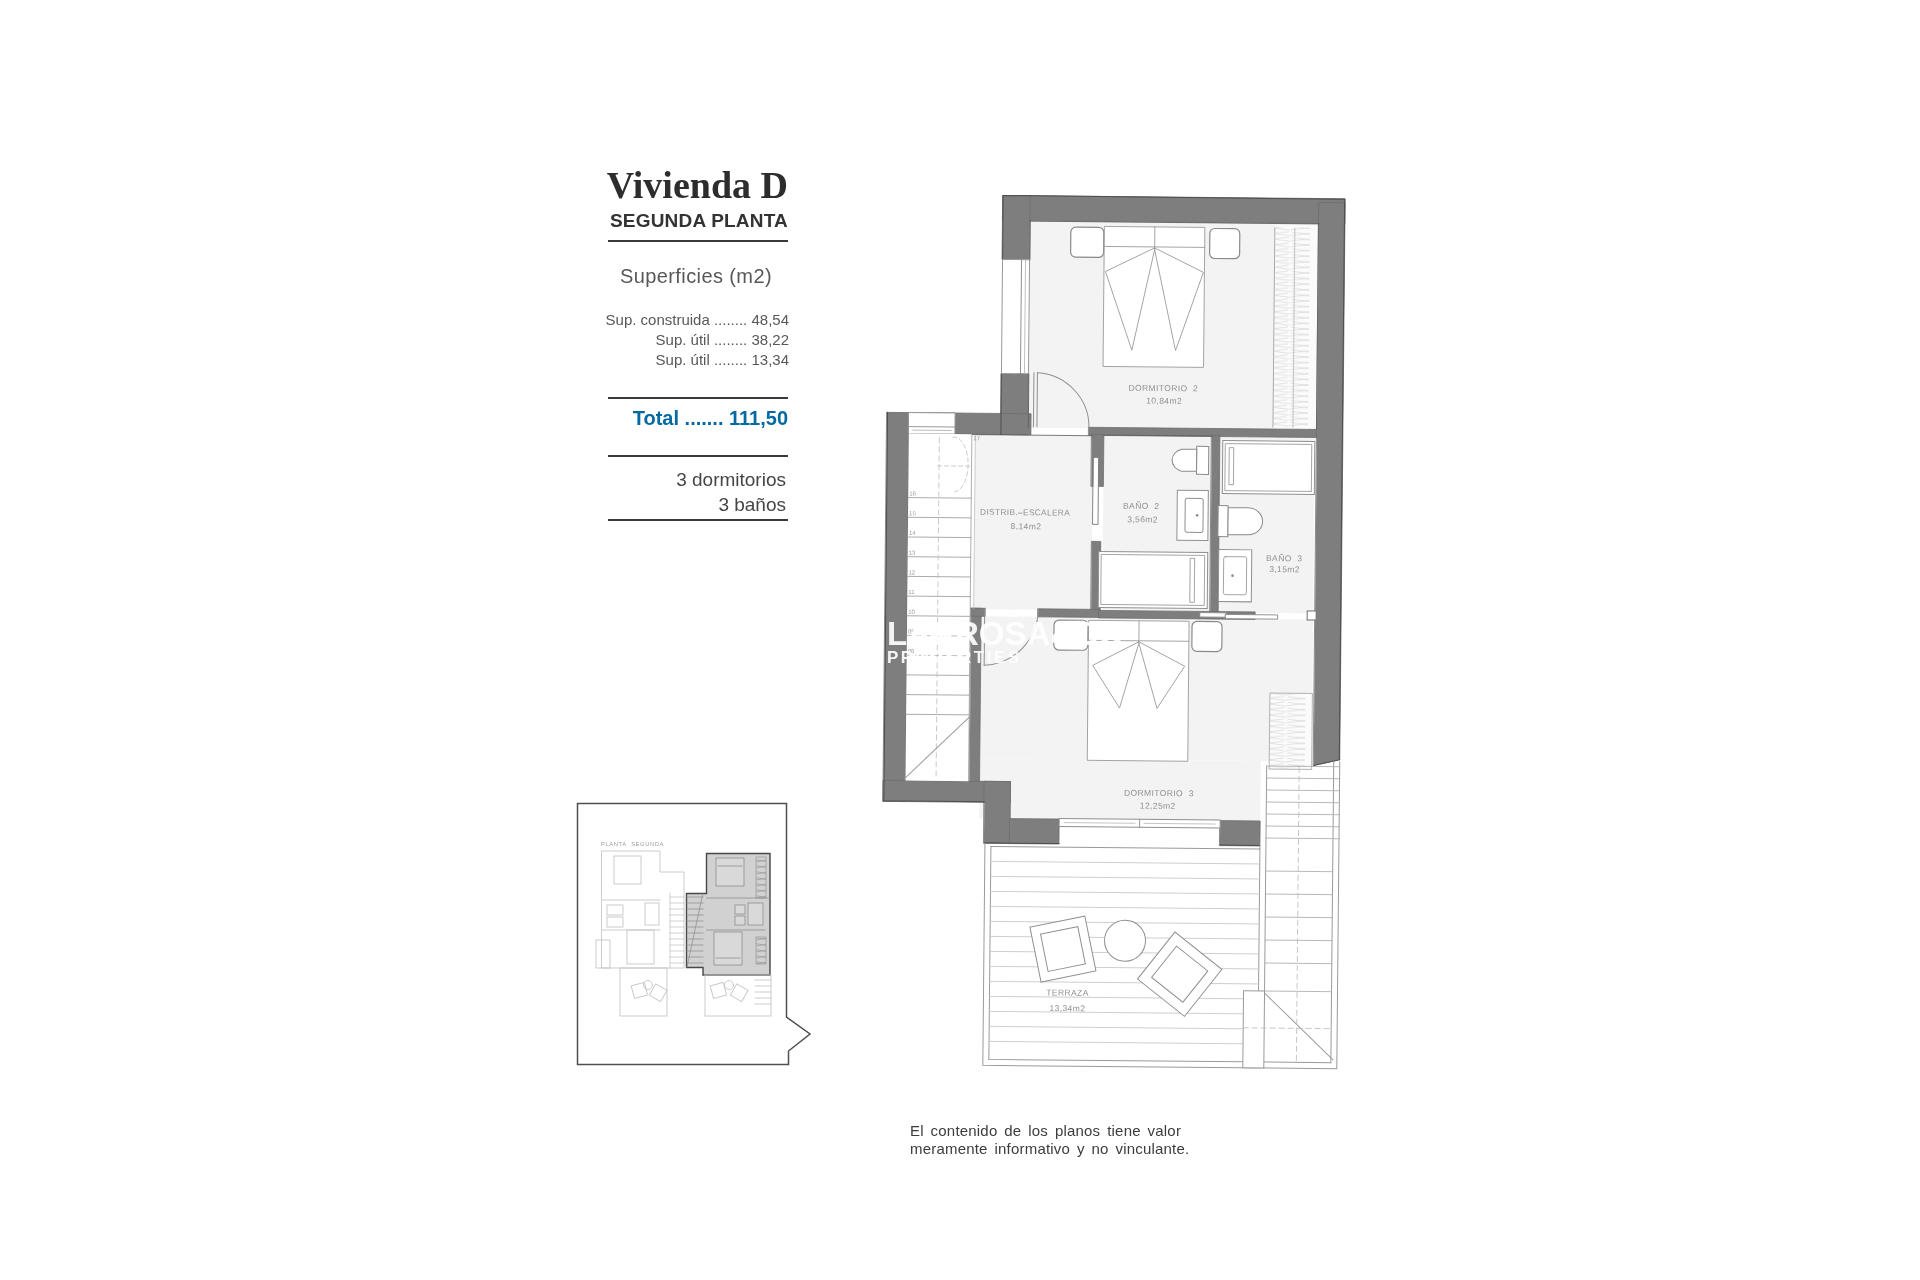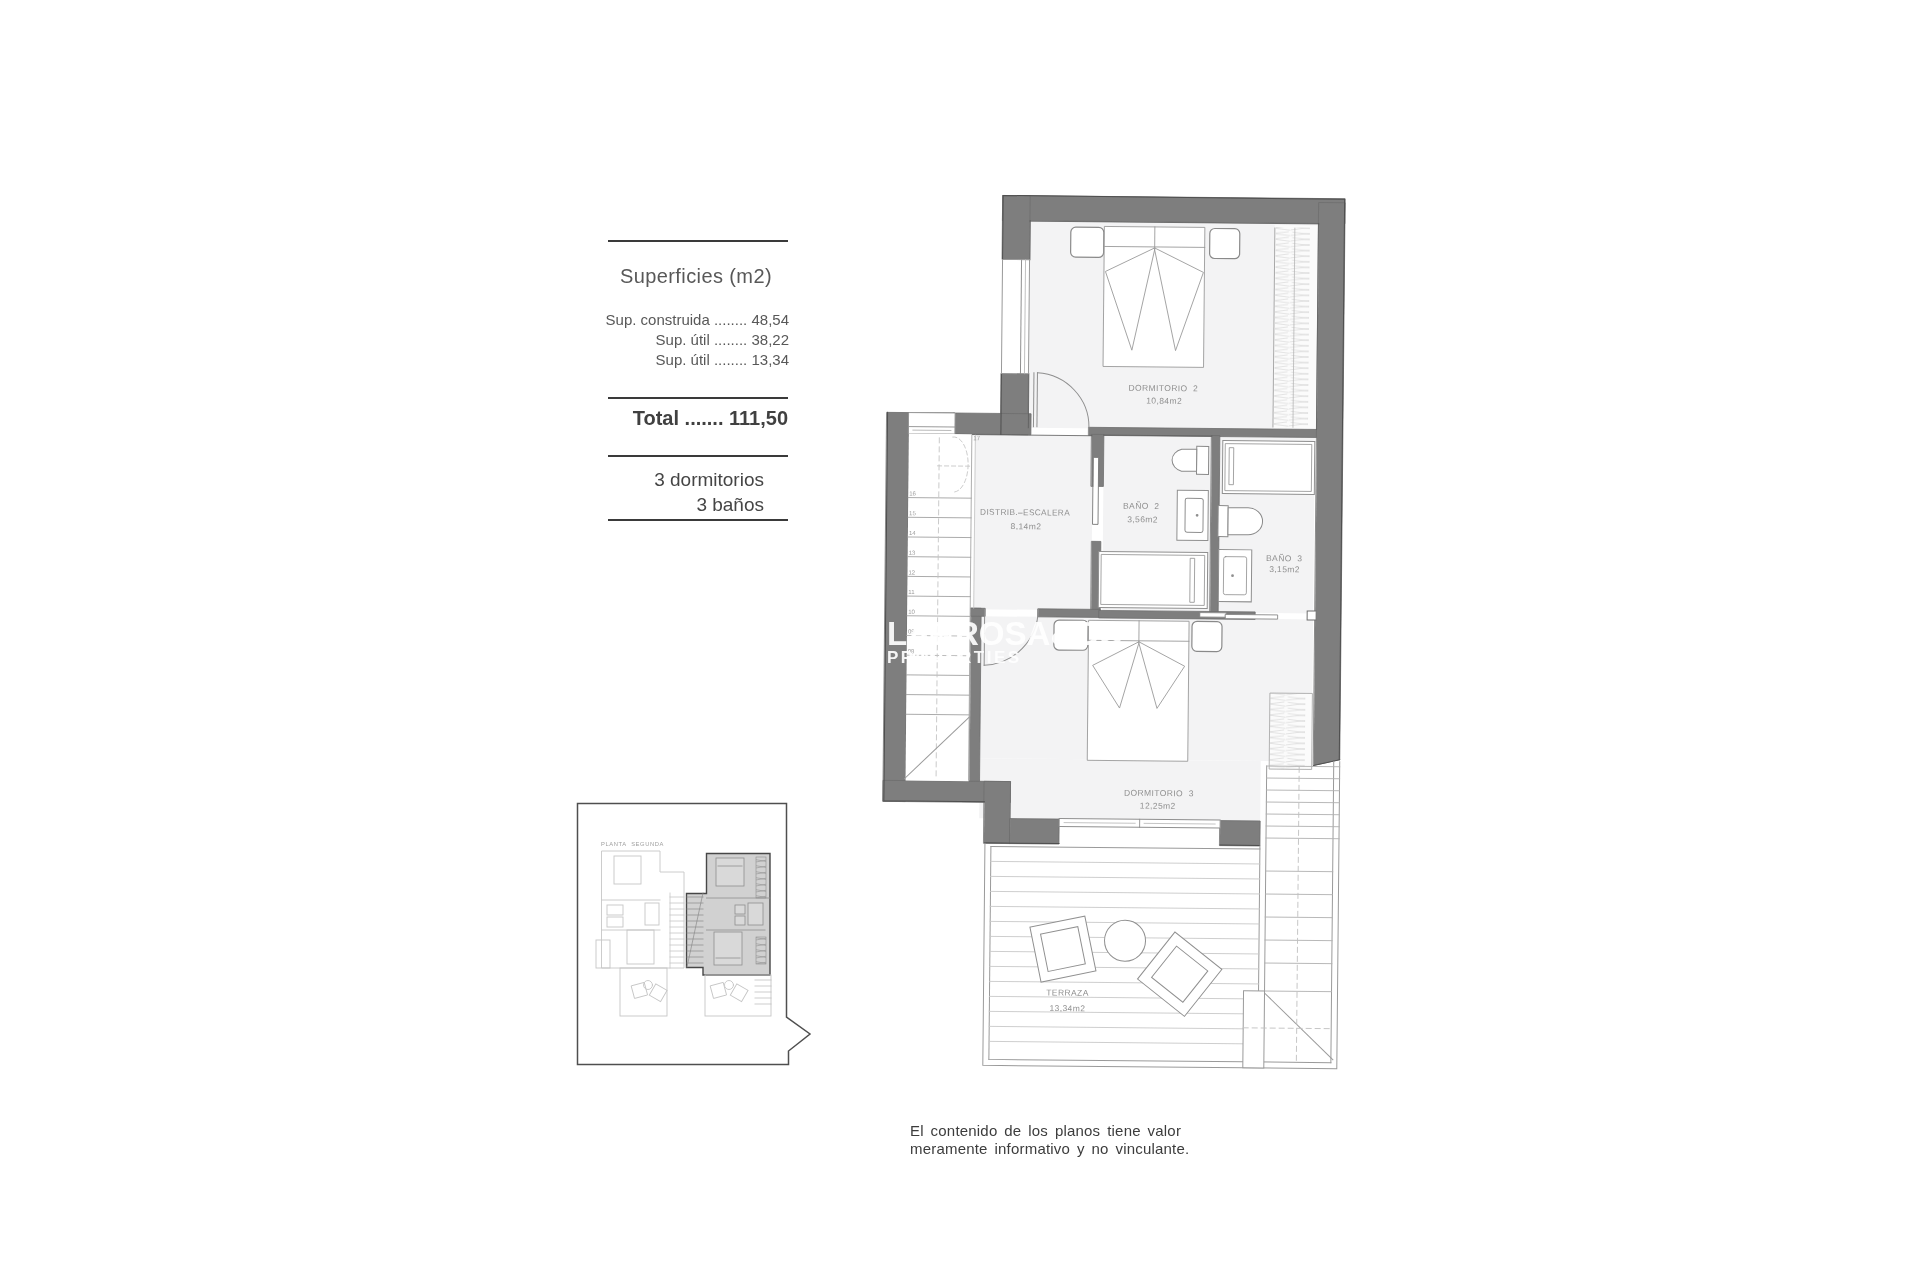--- a/index.html
+++ b/index.html
@@ -4,38 +4,44 @@
 <style>
   html,body{margin:0;padding:0;background:#ffffff;}
   #page{position:relative;width:1920px;height:1280px;background:#ffffff;overflow:hidden;
         font-family:"Liberation Sans",sans-serif;}
   .tb{position:absolute;text-align:right;}
 </style>
 </head>
 <body>
 <div id="page">
 
+  <div class="tb" style="left:560px;top:166px;width:228px;">
+
+    <div style="font-family:'Liberation Serif',serif;font-weight:bold;font-size:38px;color:#2d2d2d;line-height:38px;">Vivienda D</div>
+
+    <div style="font-weight:bold;font-size:19px;color:#333;line-height:23px;letter-spacing:0.2px;margin-top:5px;">SEGUNDA PLANTA</div>
+  </div>
 
   <div style="position:absolute;left:608px;top:240px;width:180px;height:2px;background:#3a3a3a;"></div>
 
   <div class="tb" style="left:543px;top:265px;width:229px;font-size:20px;color:#585858;letter-spacing:0.4px;">Superficies (m2)</div>
 
   <div class="tb" style="left:560px;top:298px;width:229px;font-size:15px;color:#585858;line-height:20px;margin-top:12px;">
     Sup. construida ........ 48,54<br>
     Sup. útil ........ 38,22<br>
     Sup. útil ........ 13,34
   </div>
 
   <div style="position:absolute;left:608px;top:397px;width:180px;height:2px;background:#3a3a3a;"></div>
 
-  <div class="tb" style="left:560px;top:407px;width:228px;font-size:20px;font-weight:bold;color:#404040;">Total ....... 111,50</div>
+  <div class="tb" style="left:560px;top:407px;width:228px;font-size:20px;font-weight:bold;color:#0369a1;">Total ....... 111,50</div>
 
   <div style="position:absolute;left:608px;top:455px;width:180px;height:2px;background:#3a3a3a;"></div>
 
-  <div class="tb" style="left:538px;top:467px;width:226px;font-size:19px;color:#454545;line-height:25px;">3 dormitorios<br>3 baños</div>
+  <div class="tb" style="left:560px;top:467px;width:226px;font-size:19px;color:#454545;line-height:25px;">3 dormitorios<br>3 baños</div>
 
   <div style="position:absolute;left:608px;top:519px;width:180px;height:2px;background:#3a3a3a;"></div>
 
   <div style="position:absolute;left:878px;top:1122px;font-size:15px;color:#3c3c3c;line-height:17.5px;word-spacing:2.5px;letter-spacing:0.2px;margin-left:32px;">
     El contenido de los planos tiene valor<br>
     meramente informativo y no vinculante.
   </div>
 
   <svg width="1920" height="1280" viewBox="0 0 1920 1280" style="position:absolute;left:0;top:0;" font-family="Liberation Sans, sans-serif">
     <defs>

